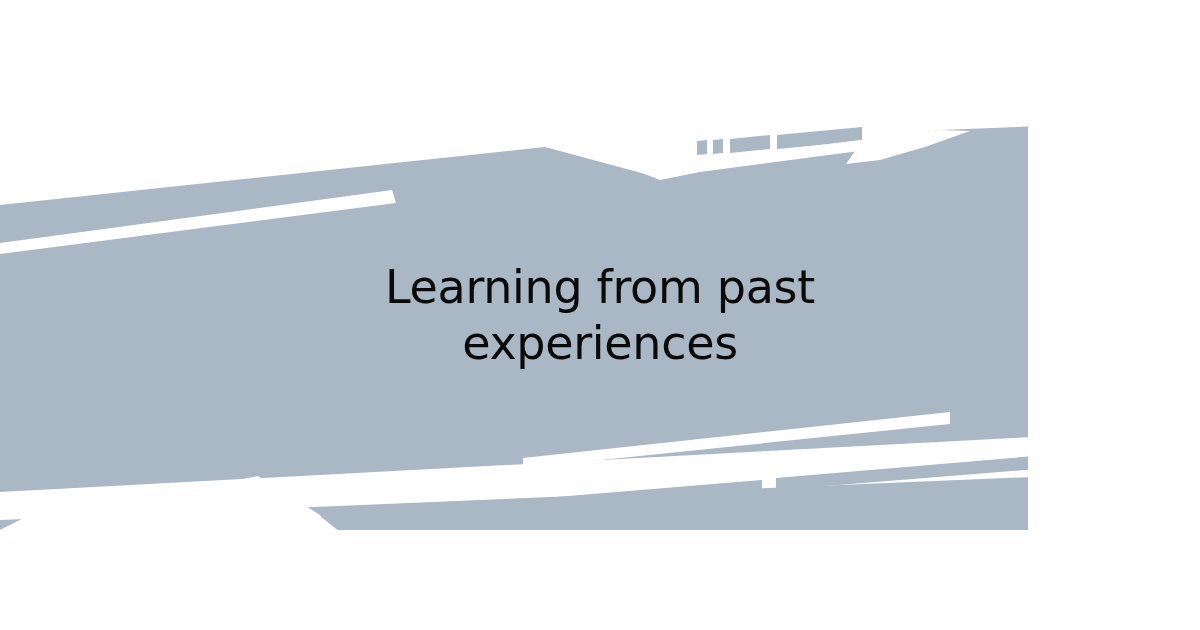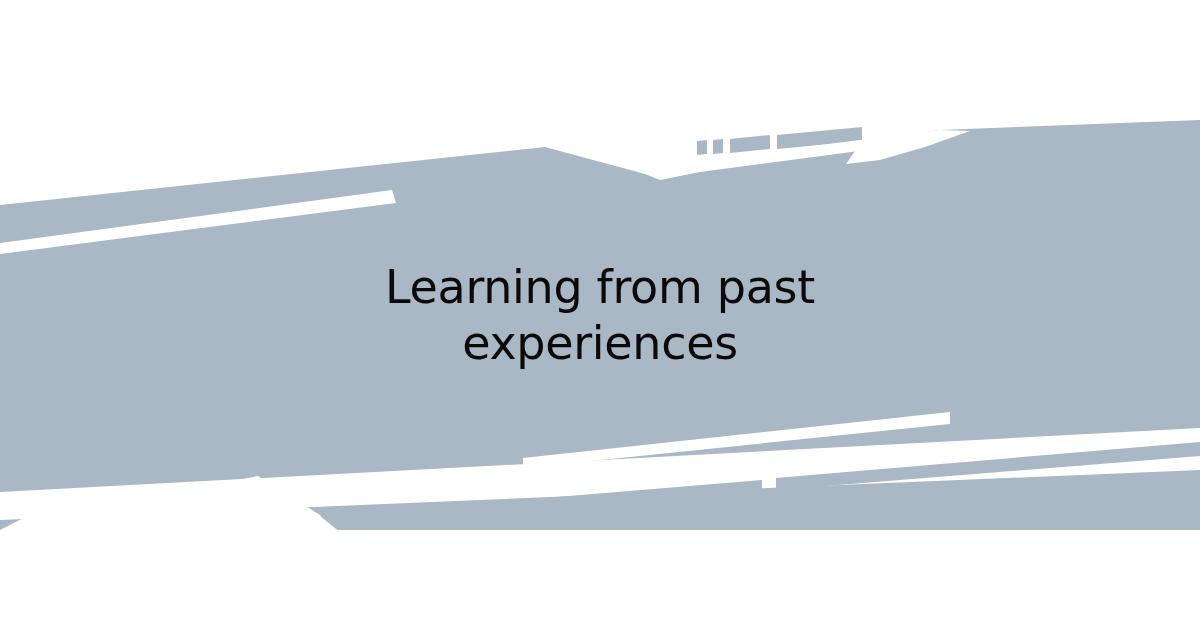--- a/index.html
+++ b/index.html
@@ -2,21 +2,21 @@
 <html><head>
 <meta charset="utf-8">
 <style>
   html, body {
     margin: 0;
     padding: 0;
     background: #ffffff;
   }
   #stage {
     position: relative;
-    width: 1200px;
+    width: 1028px;
     height: 630px;
     overflow: hidden;
     background: #ffffff;
     font-family: "Liberation Sans", sans-serif;
   }
   #bg-art {
     position: absolute;
     inset: 0;
     width: 1200px;
     height: 630px;

